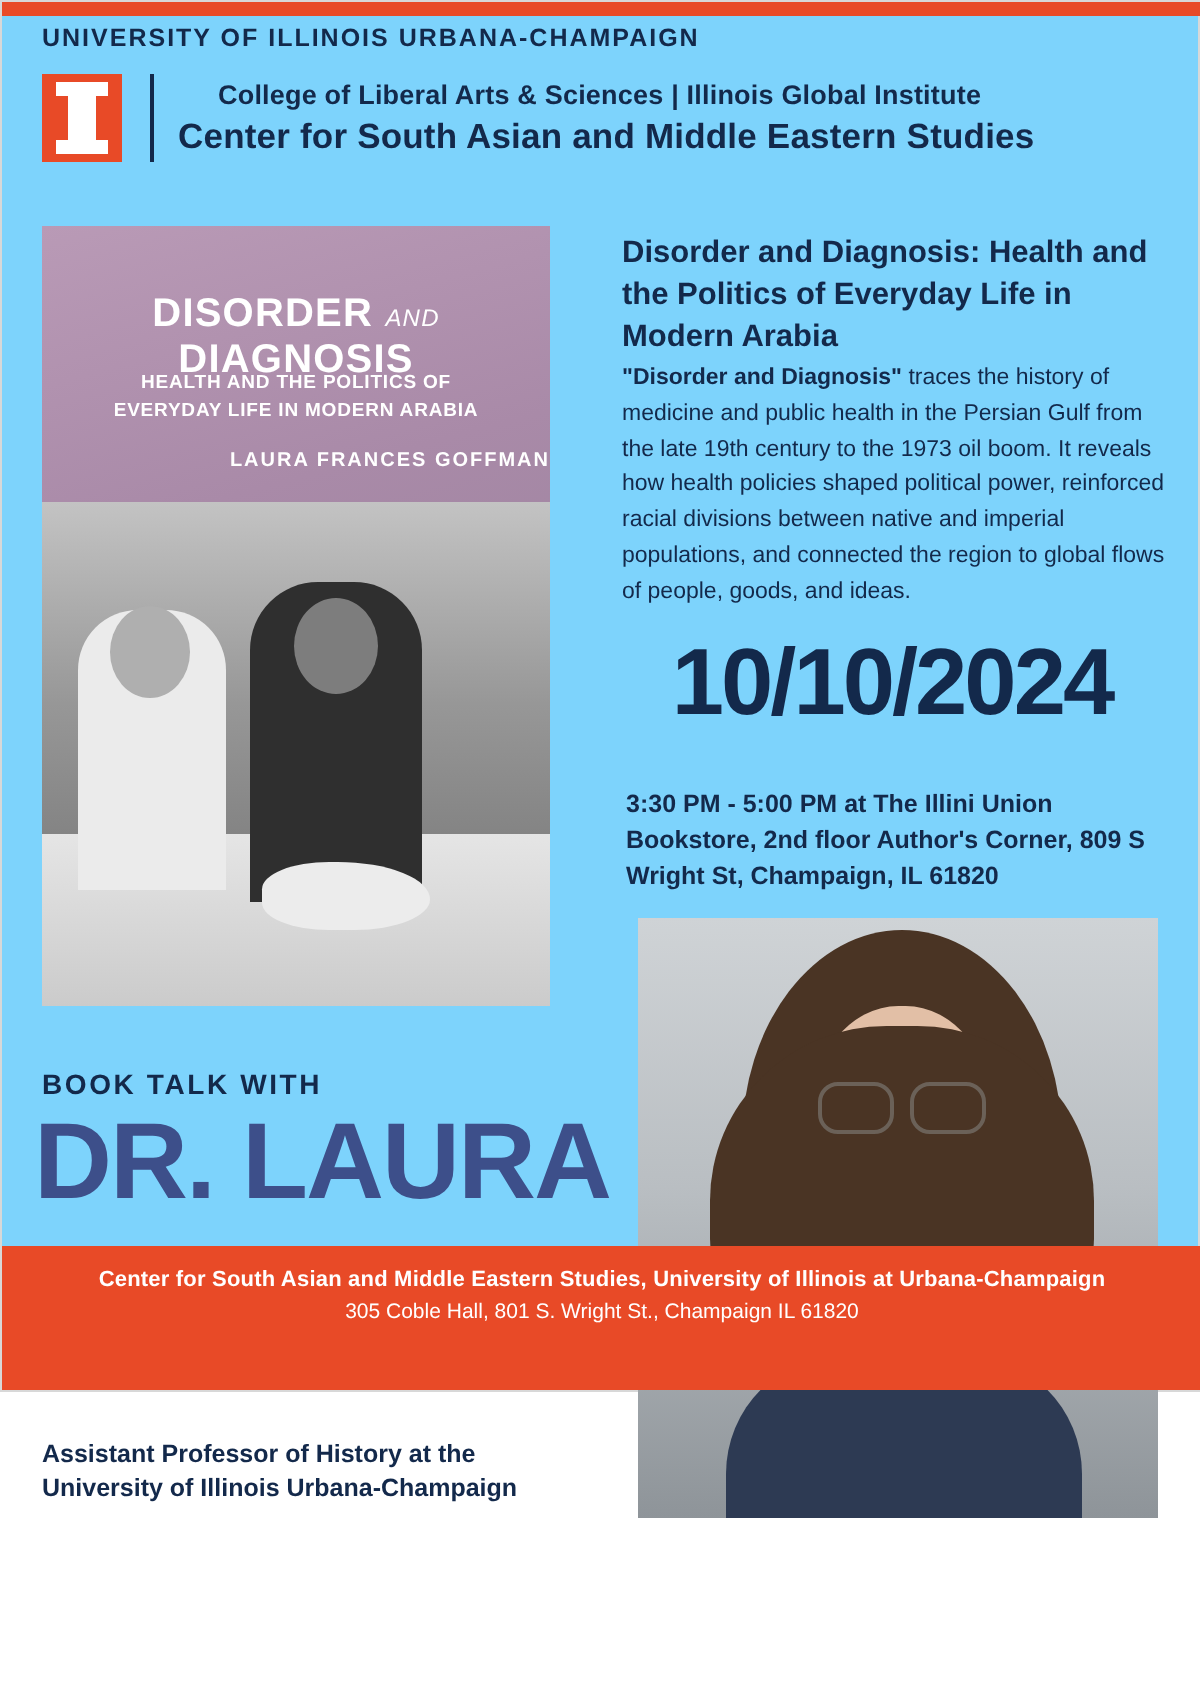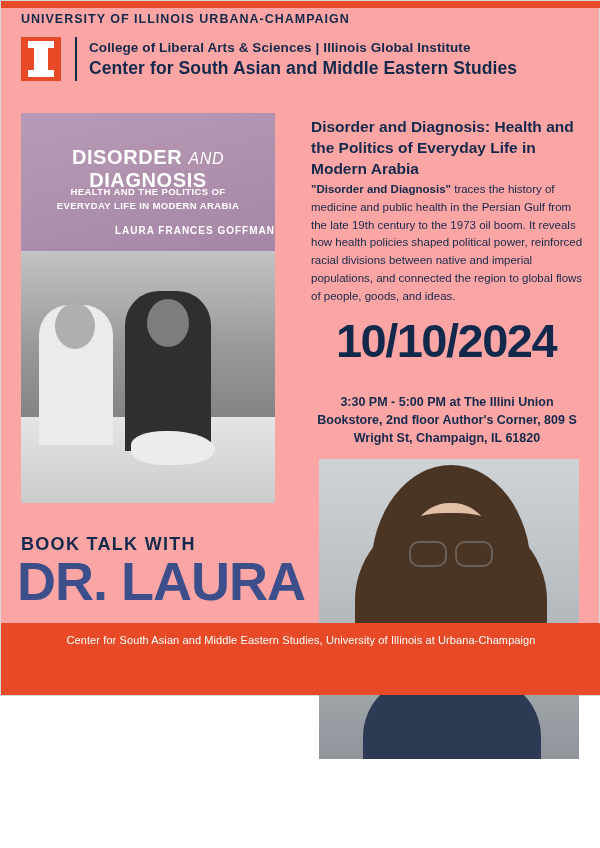--- a/index.html
+++ b/index.html
@@ -5,38 +5,38 @@
   * { box-sizing: border-box; margin: 0; padding: 0; }
   html, body {
     width: 600px; height: 848px;
     font-family: "Liberation Sans", sans-serif;
     background: #ffffff;
     overflow: hidden;
   }
   .poster {
     position: relative;
     width: 600px; height: 696px;
-    background: #fca5a5;
+    background: #7dd3fc;
     border: 1px solid #d8d8d8;
   }
   .top-bar {
     position: absolute; top: 0; left: 0;
     width: 600px; height: 7px;
     background: #e84a27;
   }
   .bottom-bar {
     position: absolute; bottom: 0; left: 0;
     width: 600px; height: 72px;
     background: #e84a27;
     color: #ffffff;
     text-align: center;
     padding-top: 11px;
   }
   .bottom-bar .line1 {
-    font-size: 11px; font-weight: normal; letter-spacing: .1px;
+    font-size: 11px; font-weight: bold; letter-spacing: .1px;
     margin-bottom: 4px;
   }
   .bottom-bar .line2 { font-size: 10.5px; margin-bottom: 4px; }
   .bottom-bar .line3 { font-size: 10.5px; }
 
   
   .univ-name {
     position: absolute; top: 11px; left: 20px;
     font-size: 12.5px; font-weight: bold; letter-spacing: 1.0px;
     color: #13294b;
@@ -64,40 +64,40 @@
     left: 7px; top: 4px;
     width: 26px; height: 7px;
     background: #ffffff;
     box-shadow: 0 29px 0 0 #ffffff;
   }
   .rule {
     width: 2px; height: 44px; background: #13294b; margin-right: 12px;
   }
   .college-line {
     font-size: 13.5px; font-weight: bold; color: #13294b;
-    margin-bottom: 3px; letter-spacing: .1px;
+    margin-bottom: 3px; letter-spacing: .1px; margin-left: 20px;
   }
   .center-line {
     font-size: 17.5px; font-weight: bold; color: #13294b; letter-spacing: .1px;
   }
 
   
   .book-cover {
     position: absolute; left: 20px; top: 112px;
     width: 254px; height: 390px;
     background: linear-gradient(165deg,#b99ab6 0%, #a98aa8 35%, #8e7b93 100%);
     overflow: hidden;
   }
   .bc-inner { position: absolute; inset: 0; }
   .bc-title {
     position: absolute; top: 33px; left: 0; width: 100%;
     text-align: center; color: #ffffff;
     font-size: 20px; font-weight: bold; letter-spacing: .6px;
   }
-  .bc-title em { font-style: italic; font-weight: normal; font-size: 16px; margin-top: 44px;}
+  .bc-title em { font-style: italic; font-weight: normal; font-size: 12px; margin-top: 44px;}
   .bc-sub {
     position: absolute; top: 72px; left: 0; width: 100%;
     text-align: center; color: #ffffff;
     font-size: 9.5px; font-weight: bold; line-height: 1.5; letter-spacing: .4px;
   }
   .bc-author {
     position: absolute; top: 112px; left: 0; width: 100%;
     text-align: right; color: #ffffff;
     font-size: 10px; font-weight: bold; letter-spacing: 1px;
   }
@@ -147,21 +147,21 @@
   }
   .talk-desc b { font-weight: bold; }
   .date {
     position: absolute; left: 302px; top: 316px; width: 286px;
     font-size: 47px; font-weight: bold; color: #13294b;
     letter-spacing: -1.5px; text-align: center; line-height: 1;
   }
   .time-loc {
     position: absolute; left: 312px; top: 392px; width: 268px;
     font-size: 12.5px; font-weight: bold; color: #13294b;
-    text-align: center; line-height: 1.45;
+    line-height: 1.45;
   }
   .headshot {
     position: absolute; left: 318px; top: 458px;
     width: 260px; height: 300px;
     background: linear-gradient(180deg,#cfd3d6 0%, #b9bec2 45%, #8e9499 100%);
     overflow: hidden;
   }
   .hs-hair {
     position: absolute; left: 52px; top: 6px; width: 160px; height: 210px;
     background: #4a3424; border-radius: 50% 50% 42% 42%;
@@ -188,21 +188,21 @@
     background: #2d3a53; border-radius: 60px 60px 0 0;
   }
   .hs-neck {
     position: absolute; left: 108px; top: 150px; width: 48px; height: 70px;
     background: #dcb79e;
   }
 
   
   .book-talk-with {
     position: absolute; left: 20px; top: 533px;
-    font-size: 18px; font-weight: bold; color: #13294b; letter-spacing: 1.3px;
+    font-size: 14px; font-weight: bold; color: #13294b; letter-spacing: 1.3px;
   }
   .name-1 {
     position: absolute; left: 16px; top: 552px;
     font-size: 54px; font-weight: bold; color: #3d4f8a; letter-spacing: -1px;
     line-height: 1.05;
   }
   .name-2 {
     position: absolute; left: 16px; top: 637px;
     font-size: 40px; font-weight: bold; color: #3d4f8a; letter-spacing: -1px;
     line-height: 1.05;
@@ -266,18 +266,21 @@
     <div class="hs-neck"></div>
     <div class="hs-face"></div>
     <div class="hs-hair2"></div>
     <div class="hs-glass"></div>
     <div class="hs-body"></div>
   </div>
 
   <div class="book-talk-with">BOOK TALK WITH</div>
   <div class="name-1">DR. LAURA</div>
   <div class="name-2">GOFFMAN</div>
+  <div class="affil" style="white-space:pre-line">Assistant Professor of History at the
+University of Illinois Urbana-Champaign</div>
 
   <div class="bottom-bar">
     <div class="line1">Center for South Asian and Middle Eastern Studies, University of Illinois at Urbana-Champaign</div>
+    <div class="line2">305 Coble Hall, 801 S. Wright St., Champaign IL 61820</div>
   </div>
 
 </div>
 
 </body></html>

